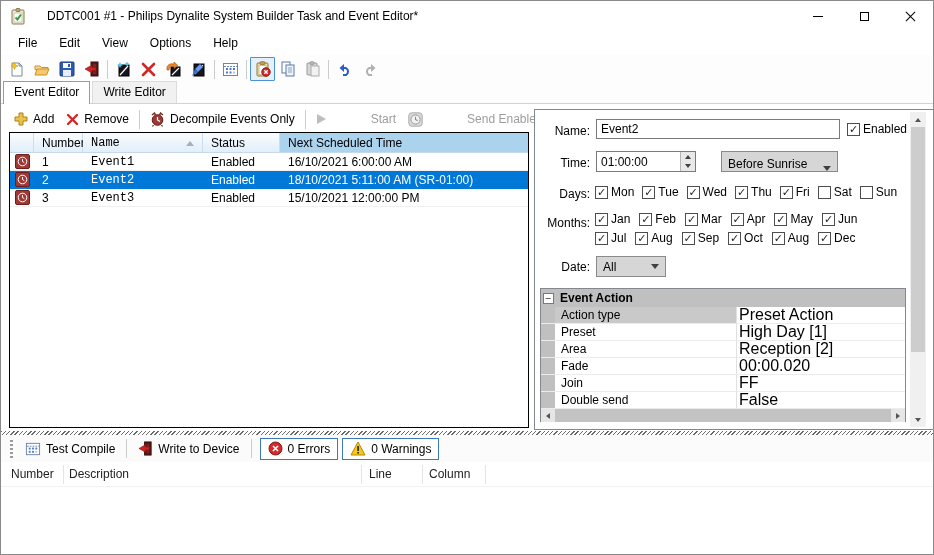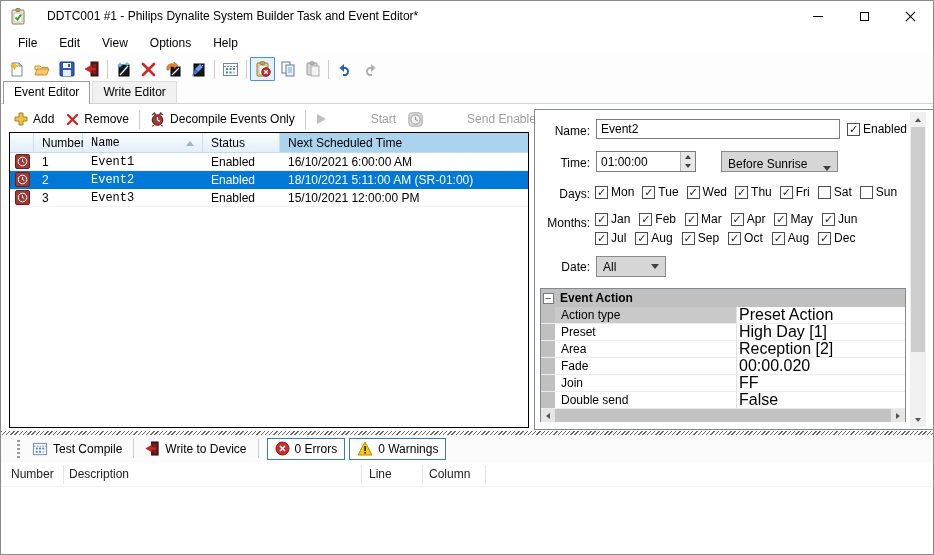--- a/index.html
+++ b/index.html
@@ -88,21 +88,21 @@
   .tri-right { width:0; height:0; border-top:3px solid transparent; border-bottom:3px solid transparent; border-left:4px solid #555; }
   .hs-thumb { flex:1; background:#c3c3c3; }
   
   .vscroll { position:absolute; left:375px; top:2px; width:16px; height:315px; background:#f0f0f0; }
   .vs-arrow { position:absolute; left:0; width:16px; height:15px; background:#f0f0f0; display:flex; align-items:center; justify-content:center; }
   .vs-up { top:0; } .vs-dn { bottom:0; }
   .vs-thumb { position:absolute; left:1px; top:15px; width:14px; height:225px; background:#cdcdcd; }
   
   .splitter { position:absolute; left:0; top:430px; width:100%; height:4px;
     background:repeating-linear-gradient(135deg,#6a6a6a 0 1px,#ffffff 1px 3px); }
-  .btoolbar { position:absolute; left:0; top:434px; width:100%; height:27px; background:#fbfbfb; display:flex; align-items:center; padding-left:16px; }
+  .btoolbar { position:absolute; left:0; top:434px; width:100%; height:27px; background:#fbfbfb; display:flex; align-items:center; padding-left:9px; }
   .grip { width:3px; height:18px; margin-right:5px;
     background:repeating-linear-gradient(to bottom,#9a9a9a 0 2px,transparent 2px 4px); }
   .bt-btn { display:flex; align-items:center; gap:5px; padding:3px 7px; font-size:12px; }
   .bt-outlined { border:1px solid #3d7ab8; background:#fff; margin-left:4px; height:22px; }
   .bheader { position:absolute; left:0; top:461px; width:100%; height:25px; background:#fff; border-bottom:1px solid #f2f2f2; }
   .bh-cell { position:absolute; top:5px; font-size:12px; color:#222; }
   .bh-sep { position:absolute; top:3px; width:1px; height:19px; background:#e4e4e4; }
   .bbody { position:absolute; left:0; top:486px; width:100%; height:68px; background:#fff; }
   svg { display:block; }
 </style>

